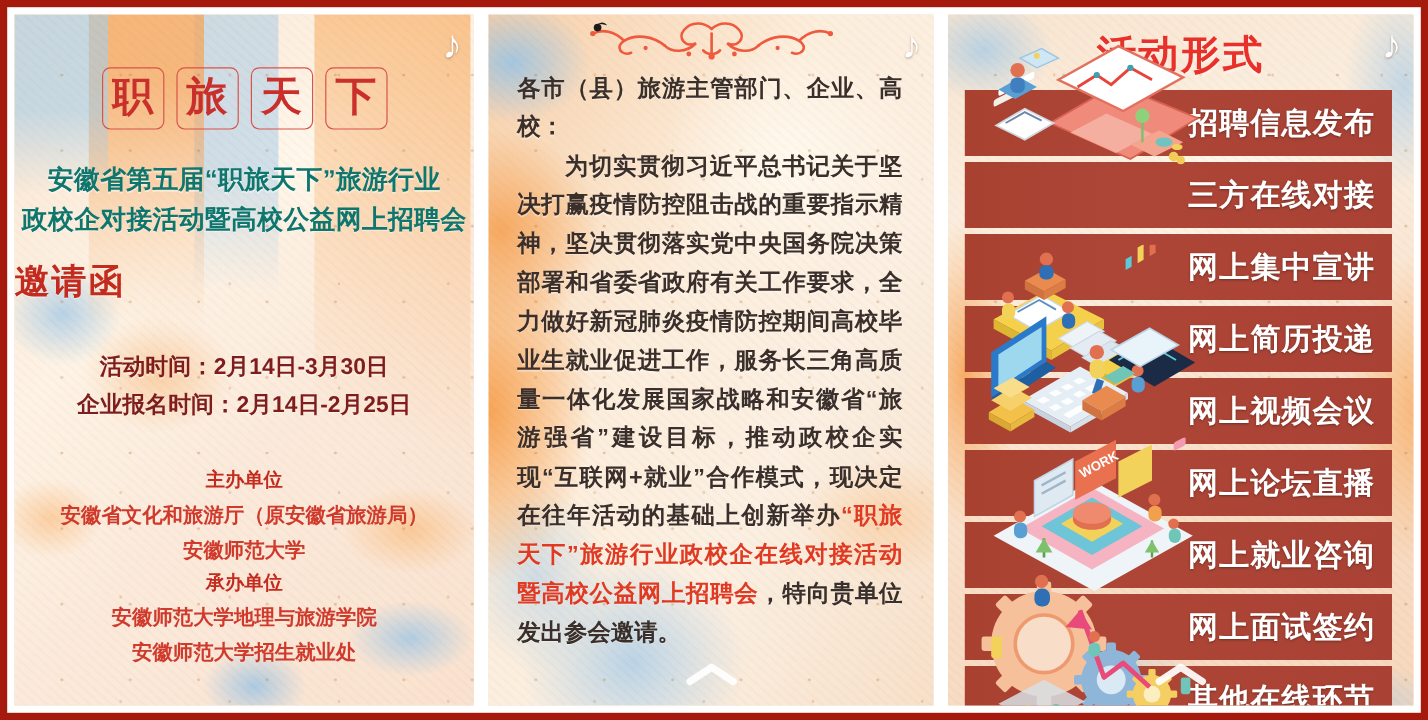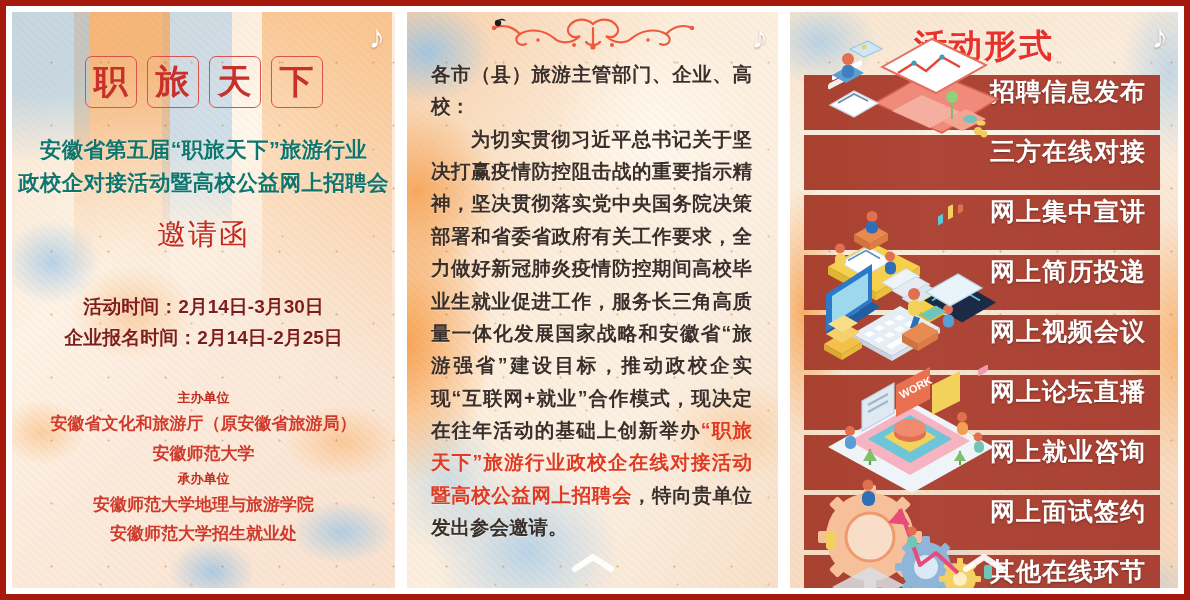--- a/index.html
+++ b/index.html
@@ -79,32 +79,32 @@
     font-size:34px; font-weight:700; line-height:1;
     background:rgba(255,255,255,.04);
   }
   .p1-title{
     margin-top:26px; text-align:center;
     color:#0f766e; font-weight:700;
     font-size:21.5px; line-height:1.55; letter-spacing:.3px;
     text-shadow:0 1px 0 rgba(255,255,255,.45);
   }
   .p1-sub{
-    margin-top:14px; text-align:center;
-    color:#c42b1f; font-weight:400; font-size:29px;
+    margin-top:14px; 
+    color:#c42b1f; font-weight:700; font-size:29px;
     letter-spacing:2px;
     text-shadow:0 1px 0 rgba(255,255,255,.45);
   }
   .p1-dates{ margin-top:36px; text-align:center; }
   .p1-dates div{
     color:#7f1d1d; font-weight:700; font-size:19px; line-height:1.65;
     text-shadow:0 1px 0 rgba(255,255,255,.4);
   }
   .p1-orgs{ margin-top:34px; text-align:center; }
-  .p1-orgs .hd{ color:#c42b1f; font-weight:700; font-size:13px; line-height:1.7; }
+  .p1-orgs .hd{ color:#c42b1f; font-weight:700; font-size:16px; line-height:1.7; }
   .p1-orgs .ln{ color:#cf3a2c; font-weight:700; font-size:17px; line-height:1.72; }
 
   
   #p2{ flex:0 0 371px; }
   #p2 .wash{
     background:
       radial-gradient(ellipse 90px 70px at 20px 40px, rgba(150,196,232,.85), rgba(150,196,232,0) 72%),
       radial-gradient(ellipse 120px 120px at 10px 180px, rgba(246,160,80,.85), rgba(246,160,80,0) 70%),
       radial-gradient(ellipse 120px 200px at 0px 330px, rgba(247,158,74,.9), rgba(247,158,74,0) 72%),
       radial-gradient(ellipse 80px 110px at 40px 470px, rgba(170,205,233,.55), rgba(170,205,233,0) 72%),
@@ -145,21 +145,21 @@
   .p3-title{
     text-align:center; margin-top:12px;
     color:#e8312a; font-weight:700; font-size:33px; letter-spacing:2px;
     text-shadow:0 2px 2px rgba(255,255,255,.45);
   }
   .p3-list{ margin-top:6px; padding:0 18px 0 14px; }
   .p3-row{
     position:relative;
     height:55px; margin-bottom:5px;
     background:linear-gradient(90deg,#a8412f 0%, #ad4637 35%, #a94234 100%);
-    display:flex; align-items:flex-start; justify-content:flex-end;
+    display:flex; align-items:center; justify-content:flex-end;
     padding-right:14px;
   }
   .p3-row .lbl{
     color:#ffffff; font-weight:700; font-size:25px; letter-spacing:1px;
     text-shadow:0 1px 2px rgba(0,0,0,.35);
   }
   .p3-art{ position:absolute; left:0; top:50%; transform:translateY(-50%); z-index:6; pointer-events:none; }
 
   
   .note{

